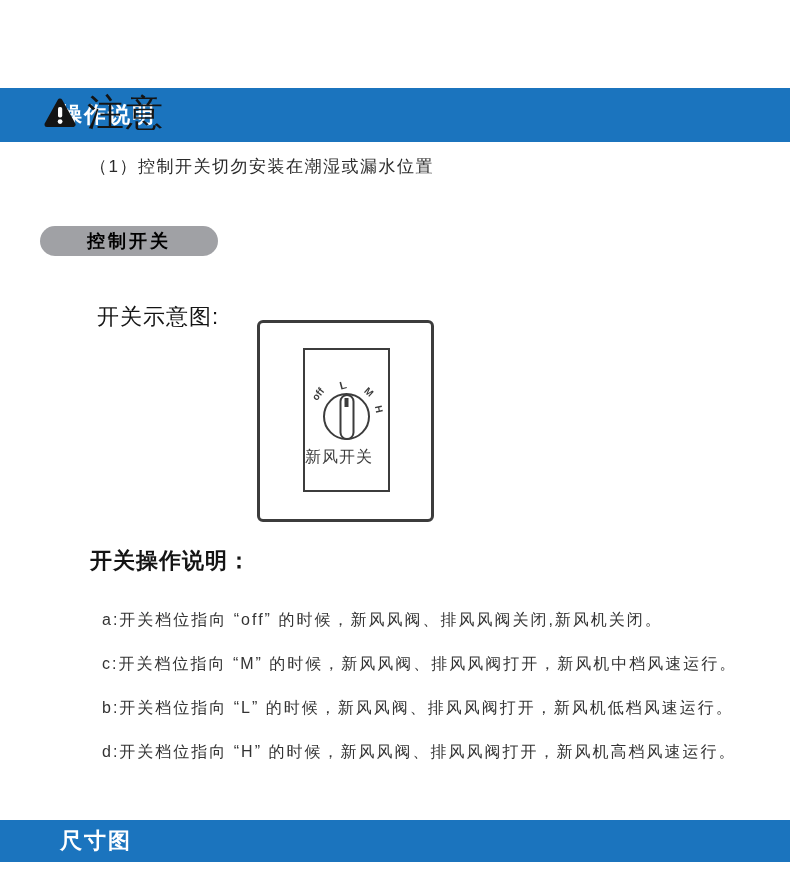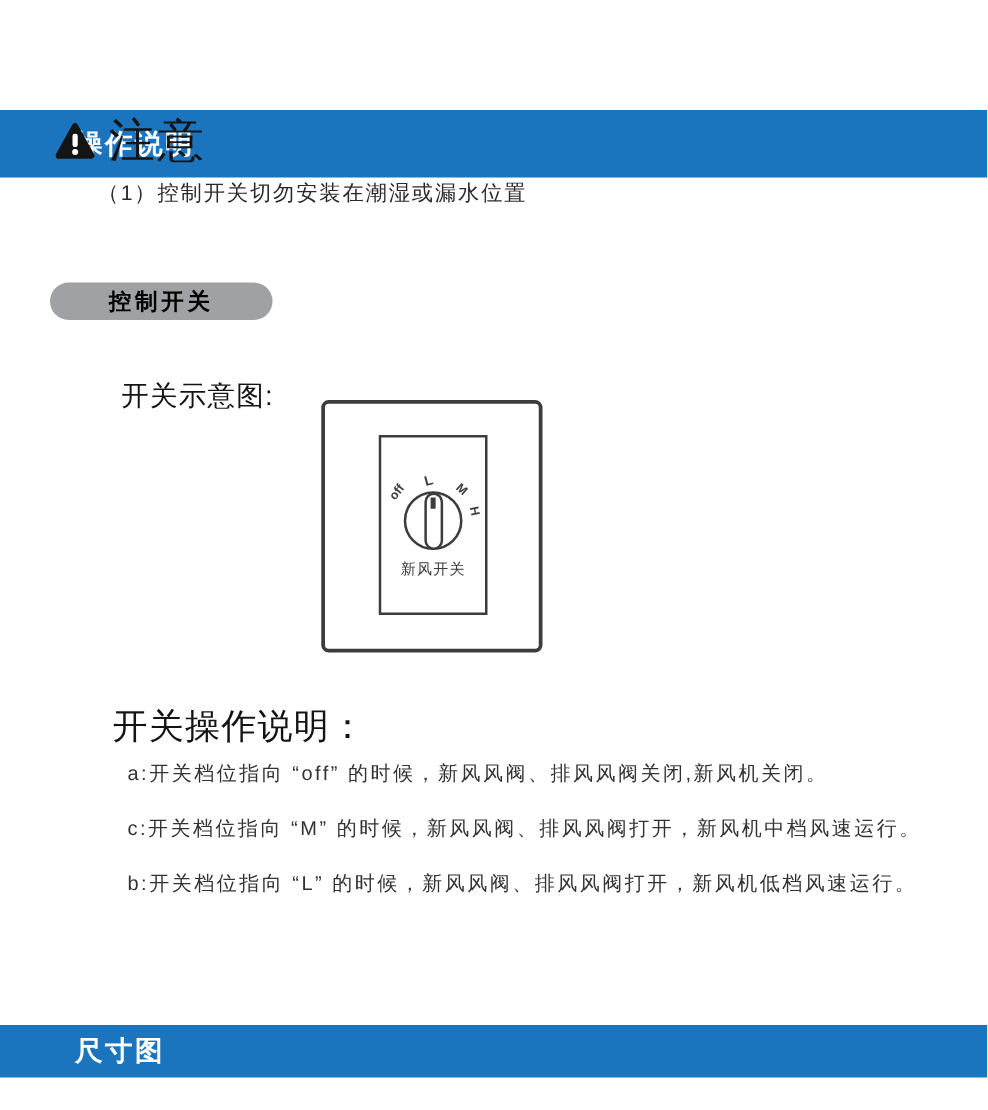--- a/index.html
+++ b/index.html
@@ -11,21 +11,21 @@
   .bar{position:absolute;left:0;width:790px;background:var(--accent-blue);display:flex;align-items:center;}
   .top-bar{top:44px;height:54px;margin-top:44px;}
   .bottom-bar{top:820px;height:42px;}
   .bar-title{margin-left:60px;font-size:22px;font-weight:bold;color:#fff;letter-spacing:2px;}
   
   .notice-head{position:absolute;left:44px;top:96px;display:flex;align-items:center;gap:11px;height:34px;}
   .warning-icon{width:32px;height:32px;display:inline-block;}
   .warning-icon svg{width:32px;height:32px;display:block;}
   .notice-title{font-size:37px;font-weight:normal;color:#141414;letter-spacing:2px;}
   .notice-lines{position:absolute;left:78px;top:141px;font-size:17px;color:#2a2a2a;letter-spacing:1.5px;}
-  .notice-lines p{margin:0;line-height:27px;}
+  .notice-lines p{margin:12px;line-height:27px;}
   
   .pill{
     position:absolute;left:40px;top:226px;width:178px;height:30px;border-radius:15px;
     background:var(--pill-gray);color:#000000;font-size:18px;font-weight:bold;letter-spacing:3px;
     display:flex;align-items:center;justify-content:center;
   }
   
   .diagram-title{position:absolute;left:97px;top:302px;font-size:22px;font-weight:normal;color:#141414;letter-spacing:1px;}
   .switch-panel{
     position:absolute;left:257px;top:320px;width:177px;height:202px;
@@ -46,23 +46,23 @@
   }
   .knob-slot{position:absolute;left:50%;top:2px;transform:translateX(-50%);width:4px;height:9px;background:var(--line-ink);}
   .knob-label{
     position:absolute;font-size:10px;font-weight:bold;color:var(--line-ink);
     transform-origin:center;white-space:nowrap;
   }
   .lbl-off{left:13px;top:44px;transform:translate(-50%,-50%) rotate(-52deg);}
   .lbl-l{left:38px;top:35px;font-size:11px;transform:translate(-50%,-50%) rotate(-15deg);}
   .lbl-m{left:64px;top:42px;transform:translate(-50%,-50%) rotate(42deg);}
   .lbl-h{left:74px;top:59px;transform:translate(-50%,-50%) rotate(78deg);}
-  .knob-caption{position:absolute;left:0;right:0;top:97px;text-align:center;font-size:12px;color:var(--line-ink);letter-spacing:1px;}
+  .knob-caption{position:absolute;left:0;right:0;top:97px;font-size:16px;color:var(--line-ink);letter-spacing:1px;}
   
-  .op-title{position:absolute;left:90px;top:562px;font-size:28px;font-weight:normal;color:#141414;letter-spacing:1px;}
+  .op-title{position:absolute;left:90px;top:546px;font-size:22px;font-weight:bold;color:#141414;letter-spacing:1px;}
   .op-lines{position:absolute;left:102px;top:611px;font-size:16px;color:#333;letter-spacing:2px;}
   .op-lines p{margin:0 11px 27px 0;line-height:17px;white-space:nowrap;}
 </style>
 </head>
 <body>
 
 <div class="page">
 
   <div class="bar top-bar">
     <span class="bar-title">操作说明</span>
@@ -101,19 +101,20 @@
       <div class="knob-caption">新风开关</div>
     </div>
   </div>
 
   <div class="op-title">开关操作说明：</div>
 
   <div class="op-lines">
     <p>a:开关档位指向 “off” 的时候，新风风阀、排风风阀关闭,新风机关闭。</p>
     <p>c:开关档位指向 “M” 的时候，新风风阀、排风风阀打开，新风机中档风速运行。</p>
     <p>b:开关档位指向 “L” 的时候，新风风阀、排风风阀打开，新风机低档风速运行。</p>
+    <p>d:开关档位指向 “H” 的时候，新风风阀、排风风阀打开，新风机高档风速运行。</p>
   </div>
 
   <div class="bar bottom-bar">
     <span class="bar-title">尺寸图</span>
   </div>
 
 </div>
 
 </body></html>

